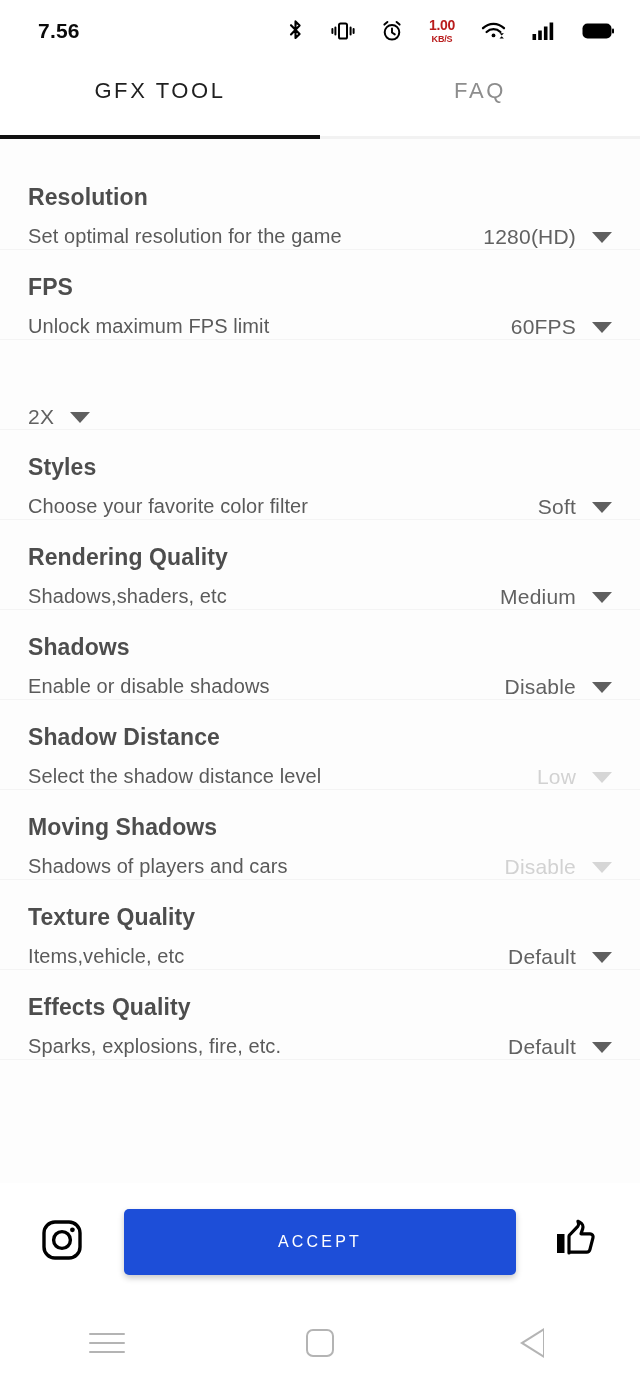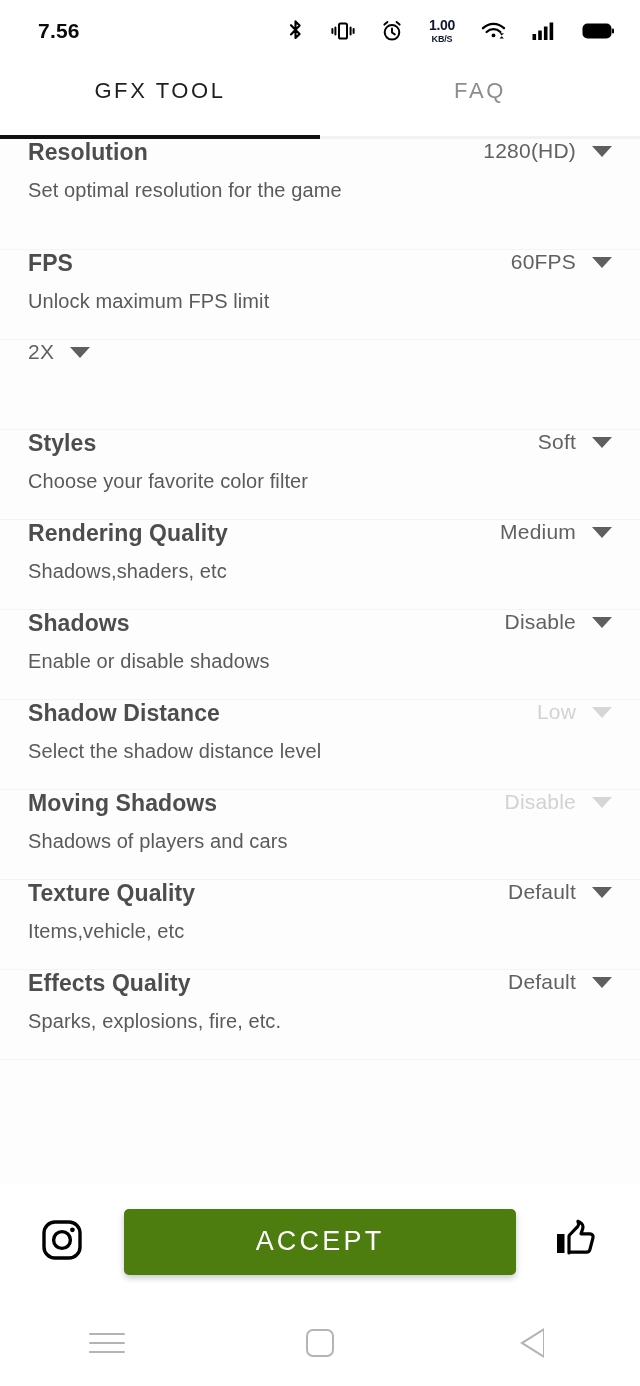--- a/index.html
+++ b/index.html
@@ -11,41 +11,41 @@
   }
   .phone { position:relative; width:640px; height:1386px; overflow:hidden; background:#ffffff; display:flex; flex-direction:column; }
 
   
   .statusbar {
     height:62px; flex:0 0 62px;
     display:flex; align-items:center; justify-content:space-between;
     padding:0 26px 0 38px; background:#ffffff;
   }
   .status-time { font-size:21px; font-weight:bold; color:#0a0a0a; letter-spacing:.2px; }
-  .status-icons { display:flex; align-items:center; gap:26px; color:#0f172a; }
+  .status-icons { display:flex; align-items:center; gap:26px; color:#b91c1c; }
   .status-icons svg { display:block; }
   .kbs { display:flex; flex-direction:column; align-items:center; line-height:1; }
   .kbs .kb-num { font-size:14px; font-weight:bold; letter-spacing:-.3px; }
   .kbs .kb-unit { font-size:9px; font-weight:bold; letter-spacing:-.2px; margin-top:3px; }
 
   
   .tabbar { height:77px; flex:0 0 77px; display:flex; position:relative; background:#fff; }
   .tab {
     flex:1; display:flex; align-items:center; justify-content:center;
     font-size:22px; letter-spacing:2.6px; color:#8d8d8d; background:transparent;
     border:none; font-family:inherit; cursor:pointer; padding-bottom:20px;
   }
   .tab.active { color:#1f1f1f; }
   .tab-underline-track { position:absolute; left:0; right:0; bottom:0; height:3px; background:#f2f2f2; }
   .tab-indicator { position:absolute; left:0; bottom:0; width:320px; height:4px; background:#111; }
 
   
   .list { flex:1 1 auto; background:#fdfdfd; overflow:hidden; }
   .row {
-    position:relative; display:flex; align-items:flex-start;
+    position:relative; display:flex; align-items:flex-end;
     padding:0 22px 0 28px; border-bottom:1px solid #f4f4f4;
     background:#fdfdfd;
   }
   .row-text { flex:1 1 auto; min-width:0; padding-right:10px; }
   .row-title { font-size:23px; font-weight:bold; color:#4d4d4d; line-height:1.18; letter-spacing:.1px; }
   .row-sub { font-size:20px; color:#5a5a5a; line-height:1.32; margin-top:11px; letter-spacing:.1px; }
   .row-ctrl { flex:0 0 auto; display:flex; align-items:center; gap:16px; }
   .row-value { font-size:21px; color:#616161; text-align:right; white-space:nowrap; letter-spacing:.2px; }
   .caret {
     width:0; height:0; border-left:10px solid transparent; border-right:10px solid transparent;
@@ -57,22 +57,22 @@
   .r-tall  { height:111px; }
   .r-short { height:90px; }
 
   
   .bottombar {
     flex:0 0 117px; height:117px; display:flex; align-items:center;
     justify-content:space-between; padding:0 36px; background:#ffffff;
   }
   .icon-btn { background:none; border:none; padding:0; cursor:pointer; display:flex; align-items:center; justify-content:center; width:52px; height:52px; }
   .accept-btn {
-    width:392px; height:66px; background:#4d7c0f; color:#fff; border:none; border-radius:5px;
-    font-family:inherit; font-size:27px; letter-spacing:3.2px; cursor:pointer;
+    width:392px; height:66px; background:#1d4ed8; color:#fff; border:none; border-radius:5px;
+    font-family:inherit; font-size:16px; letter-spacing:3.2px; cursor:pointer;
     box-shadow:0 3px 6px rgba(0,0,0,.22);
   }
 
   
   .navbar { flex:0 0 86px; height:86px; display:flex; align-items:center; background:#fff; }
   .nav-btn { flex:1; display:flex; align-items:center; justify-content:center; background:none; border:none; cursor:pointer; }
   .nav-hamb { width:36px; display:flex; flex-direction:column; gap:7px; }
   .nav-hamb i { display:block; height:2px; background:#b4b4b4; border-radius:1px; }
   .nav-home { width:28px; height:28px; border:2px solid #b4b4b4; border-radius:7px; }
   .nav-back-wrap { position:relative; width:26px; height:30px; }

